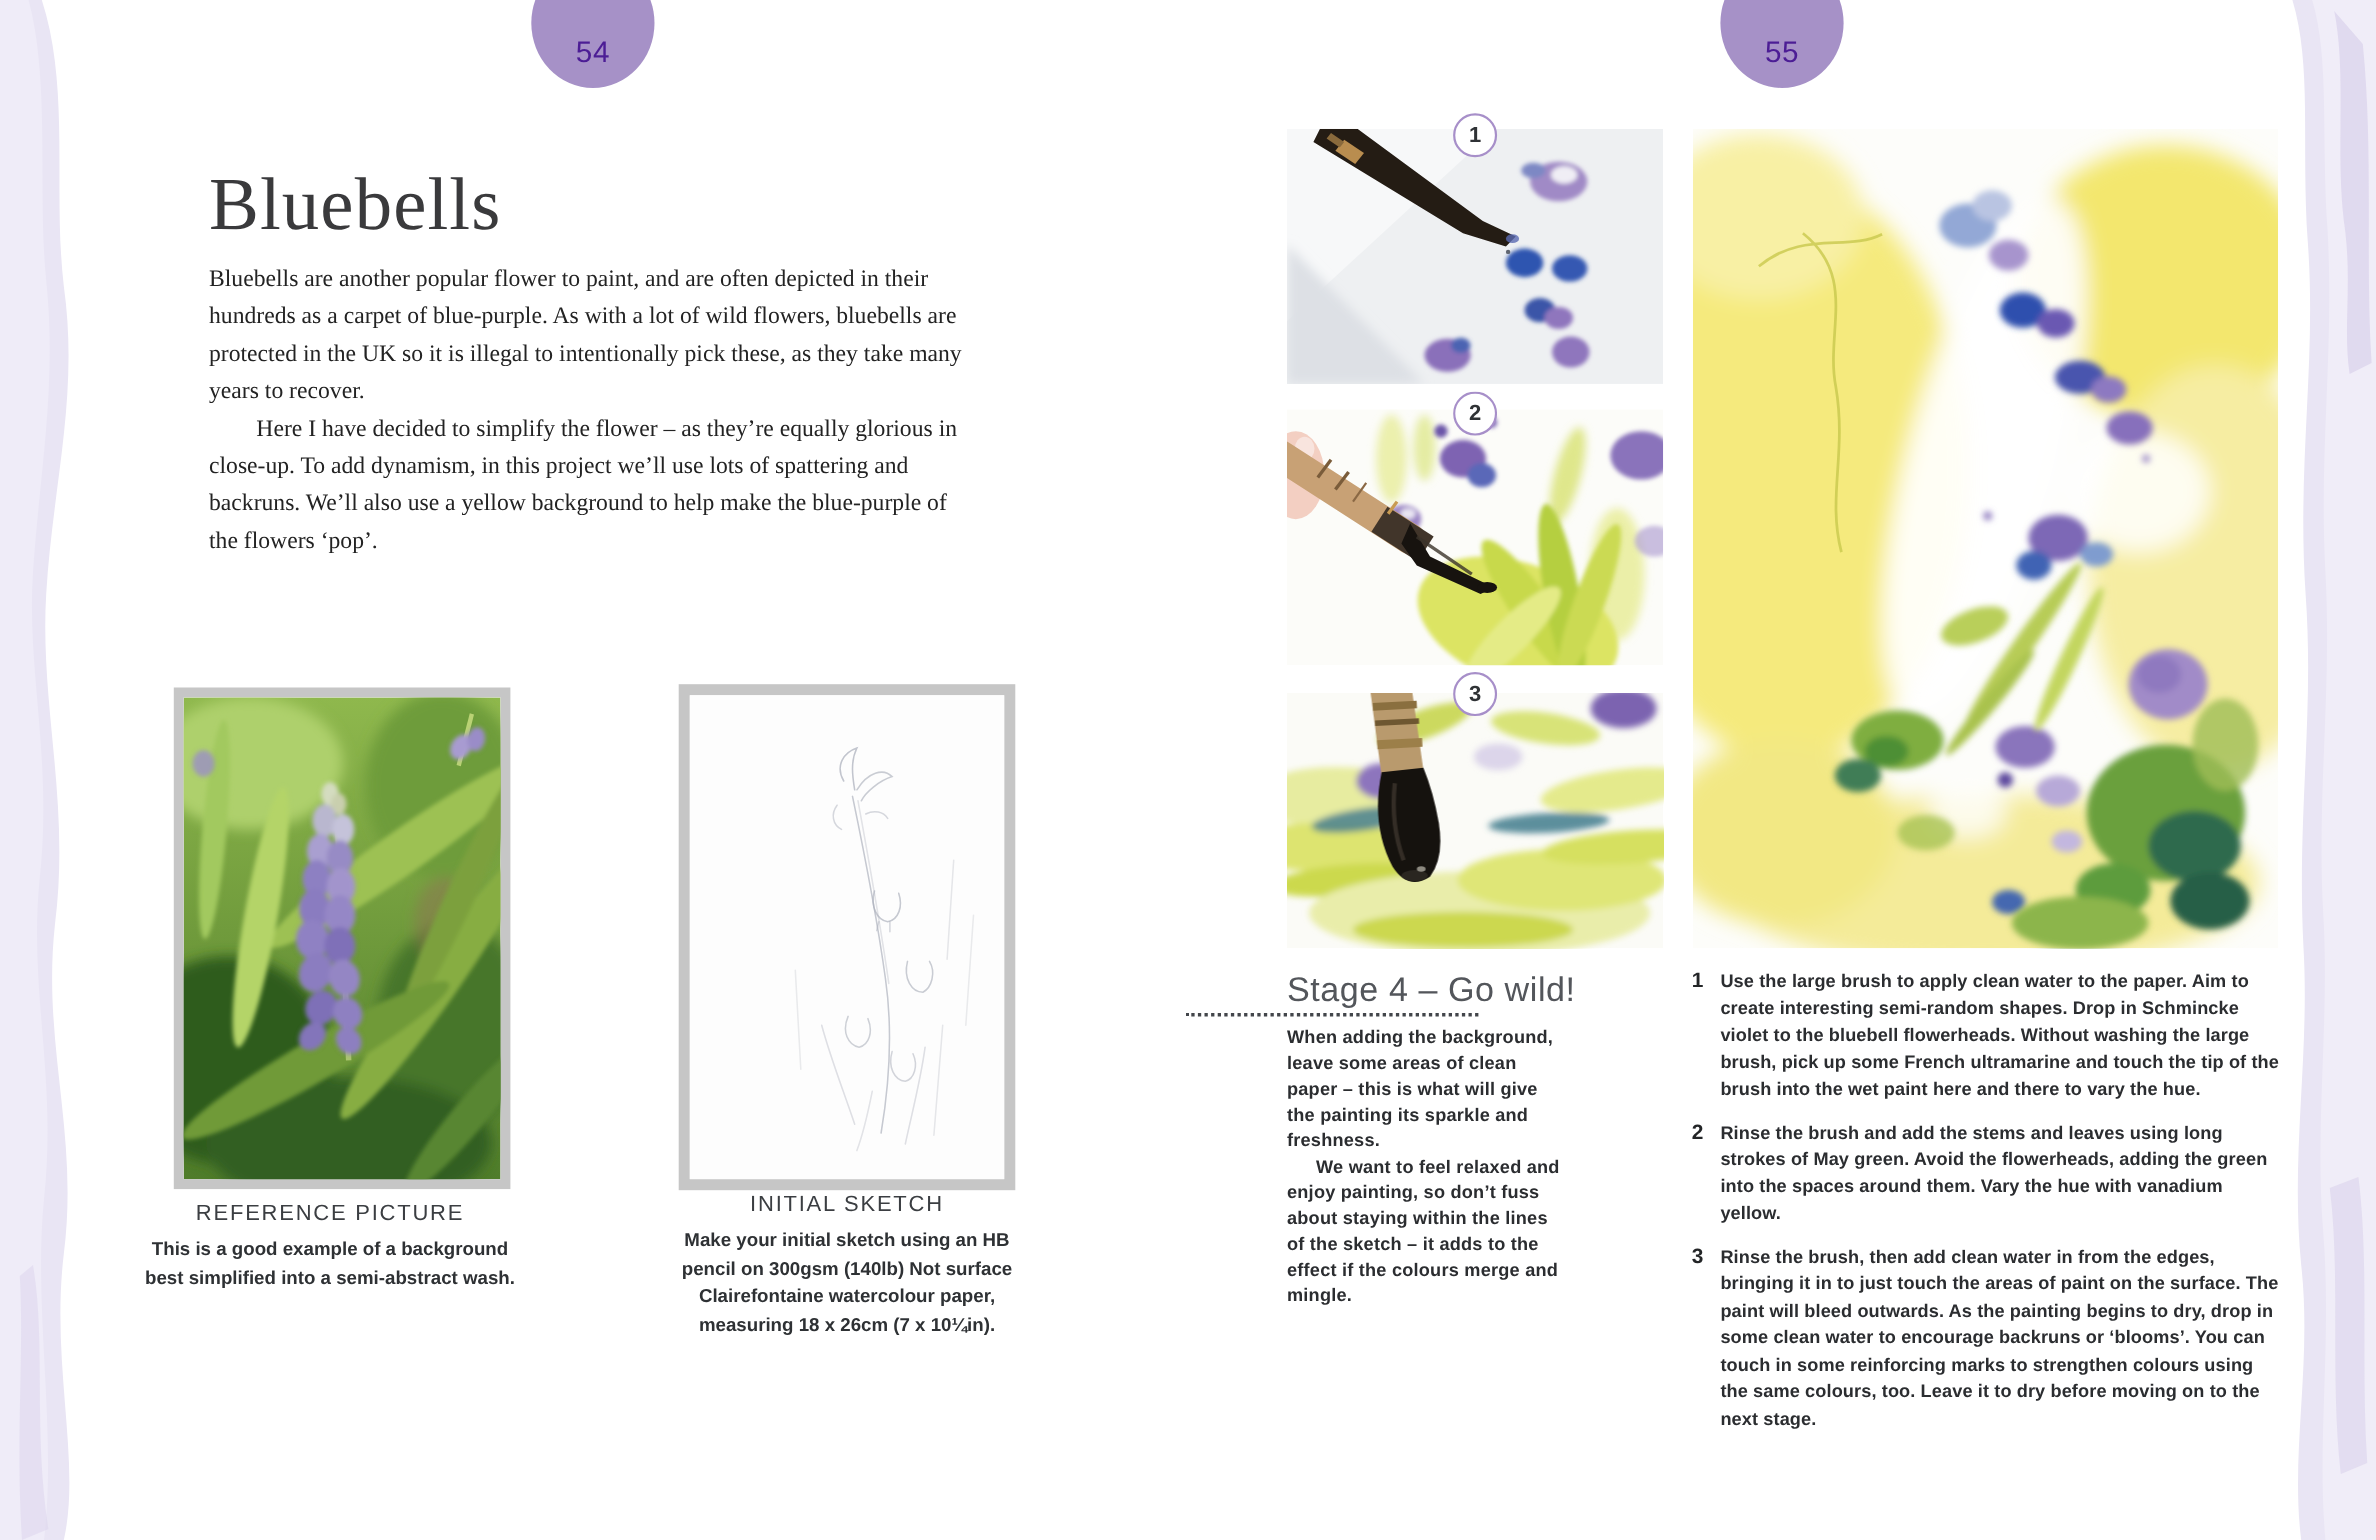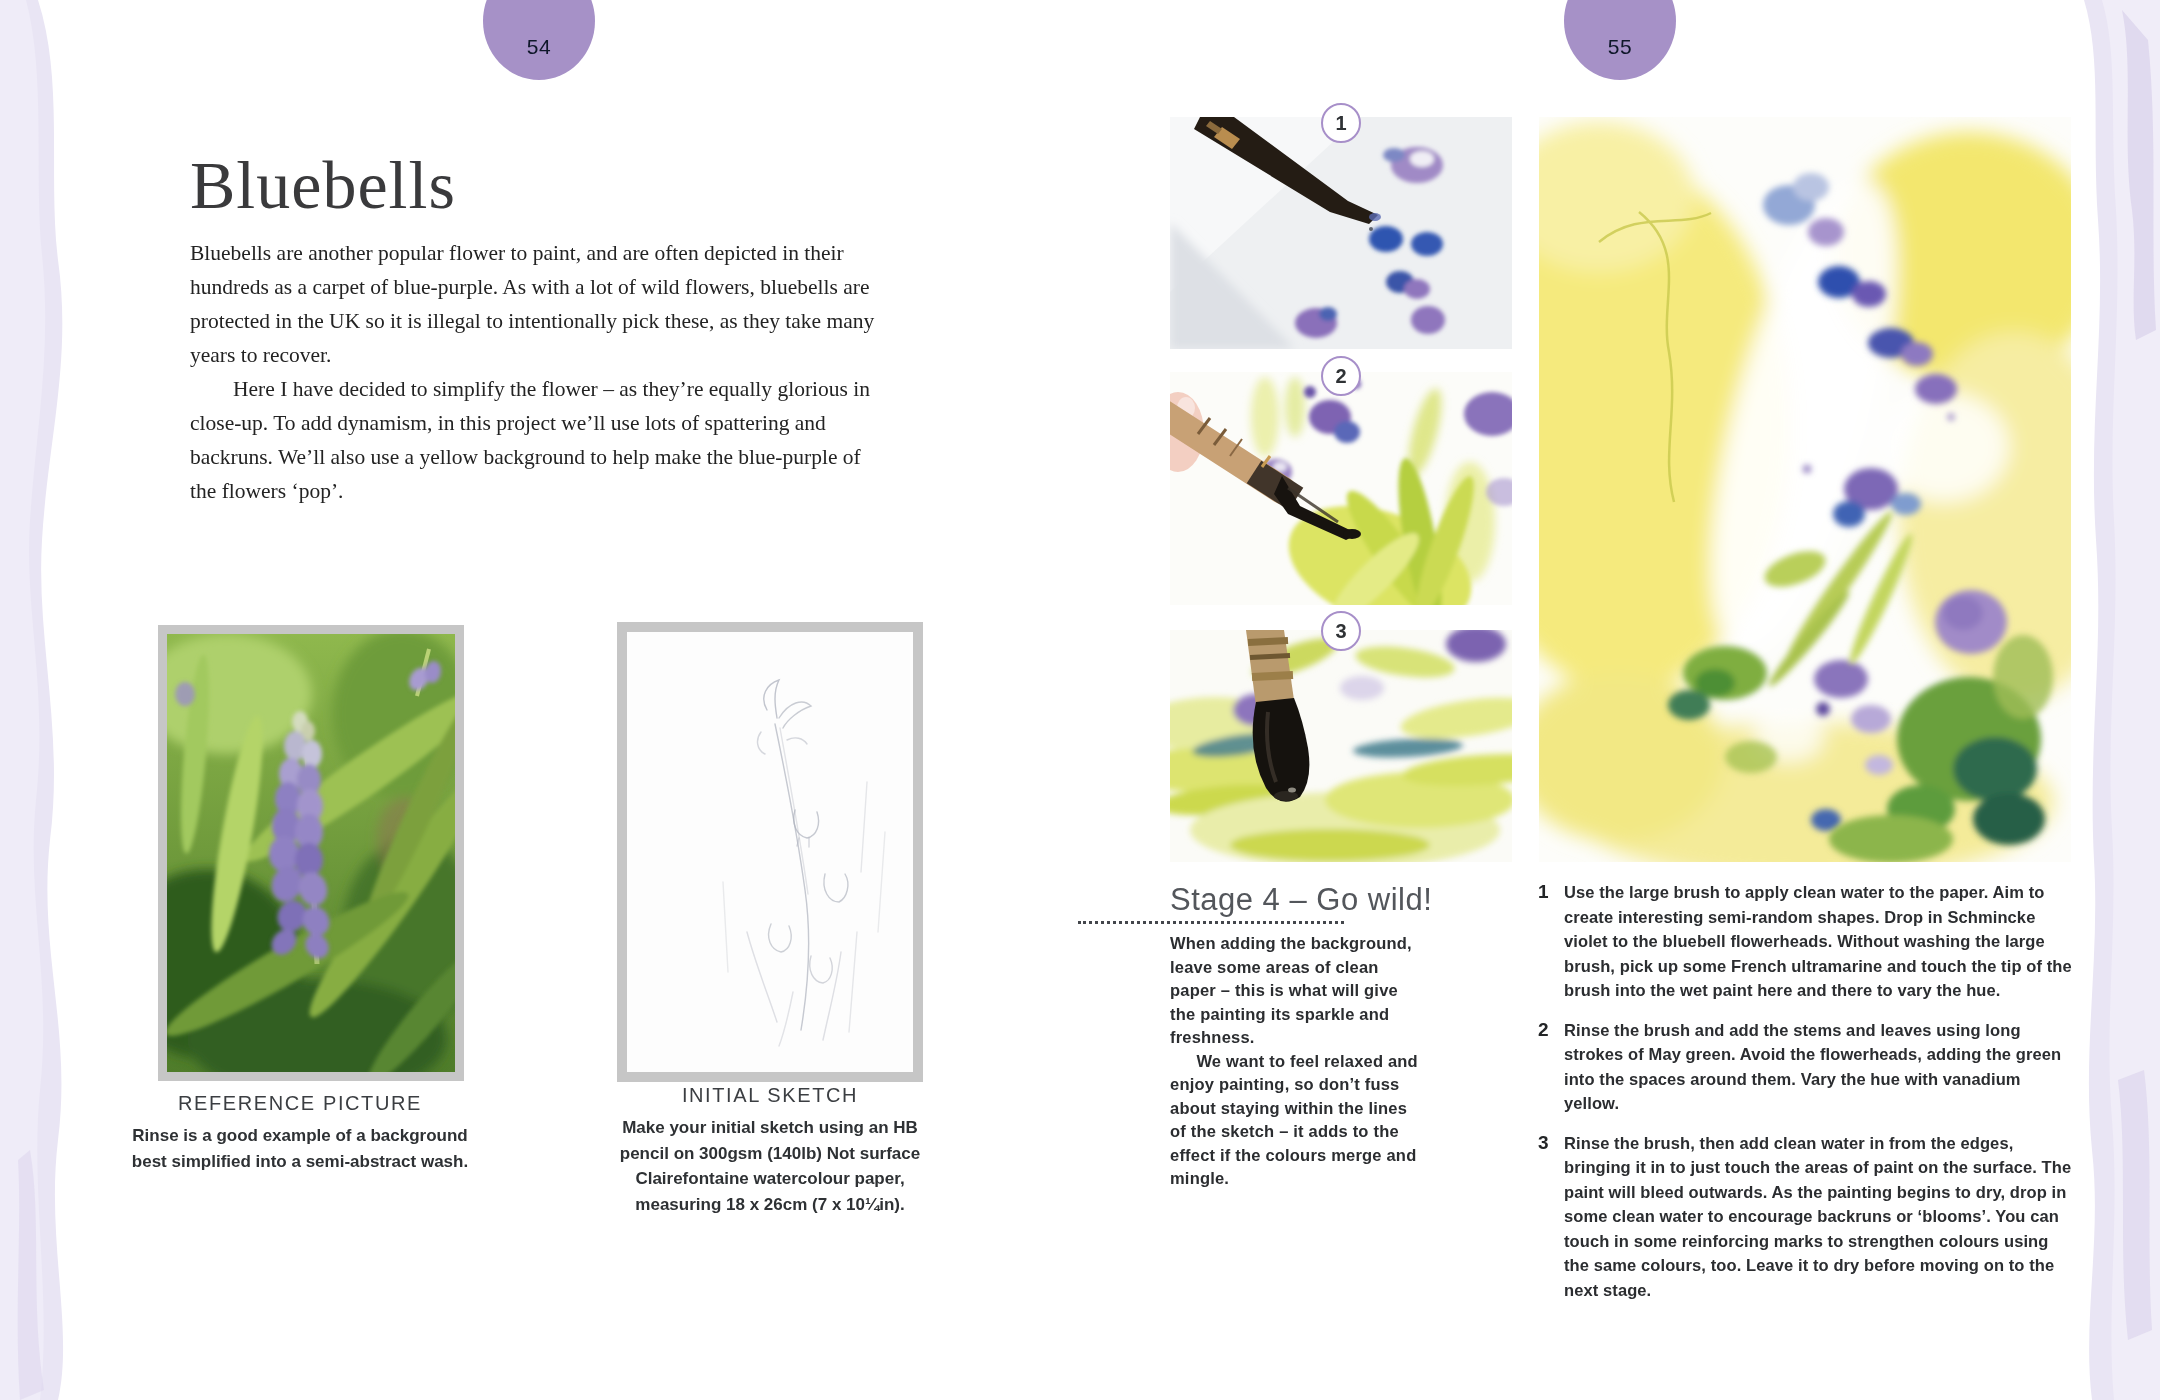--- a/index.html
+++ b/index.html
@@ -5,21 +5,21 @@
   html,body{margin:0;padding:0;background:#ffffff;}
   body{width:2160px;height:1400px;position:relative;overflow:hidden;
        font-family:"Liberation Sans",sans-serif;color:#2c2e31;}
 
   
   .edge-svg{position:absolute;top:0;height:1400px;pointer-events:none;}
 
   
   .page-circle{position:absolute;width:112px;height:118px;border-radius:50%;
        background:#a691c7;display:flex;align-items:center;justify-content:center;}
-  .page-circle span{font-size:21px;color:#0f172a;letter-spacing:.5px;}
+  .page-circle span{font-size:27px;color:#4c1d95;letter-spacing:.5px;}
 
   
   .title{position:absolute;left:190px;top:100px;width:700px;text-align:left;
        font-family:"Liberation Serif",serif;font-weight:400;font-size:68px;
        color:#3a3a3c;letter-spacing:1px;}
   .intro{position:absolute;left:190px;top:236px;width:700px;
        font-family:"Liberation Serif",serif;font-size:21.5px;line-height:34px;color:#232323;}
   .intro p{margin:0;}
   .intro p+p{text-indent:2em;}
 
@@ -142,21 +142,21 @@
       <ellipse cx="150" cy="312" rx="11" ry="13" fill="#8d7fc0" transform="rotate(-35 150 312)"></ellipse>
       <ellipse cx="252" cy="45" rx="9" ry="12" fill="#a89bd1" transform="rotate(30 252 45)"></ellipse>
       <ellipse cx="266" cy="38" rx="8" ry="11" fill="#9a8cc8" transform="rotate(10 266 38)"></ellipse>
       <ellipse cx="18" cy="60" rx="10" ry="12" fill="#9a8fc6" opacity=".8"></ellipse>
     </g>
   </svg>
 </div>
 
 <div class="cap" style="left:125px;top:1092px;width:350px;">
   <p class="cap-head">REFERENCE PICTURE</p>
-  <p class="cap-body">Rinse is a good example of a background best simplified into a semi-abstract wash.</p>
+  <p class="cap-body">This is a good example of a background best simplified into a semi-abstract wash.</p>
 </div>
 
 <div class="photo-frame" style="left:617px;top:622px;width:306px;height:460px;border-width:10px;">
   <svg width="286" height="440" viewBox="0 0 286 440">
     <rect width="286" height="440" fill="#fdfdfd"></rect>
     <g fill="none" stroke="#aeb2bd" stroke-width="1.4" stroke-linecap="round">
       <path d="M148,92 C158,140 170,200 178,258 C184,300 182,350 174,398" opacity=".7"></path>
       <path d="M153,96 C162,146 173,205 181,262" opacity=".35"></path>
       <path d="M140,78 C132,64 140,52 152,48 C146,60 148,74 150,86" opacity=".75"></path>
       <path d="M152,86 C162,70 176,66 184,74 C172,78 160,88 156,96" opacity=".65"></path>

